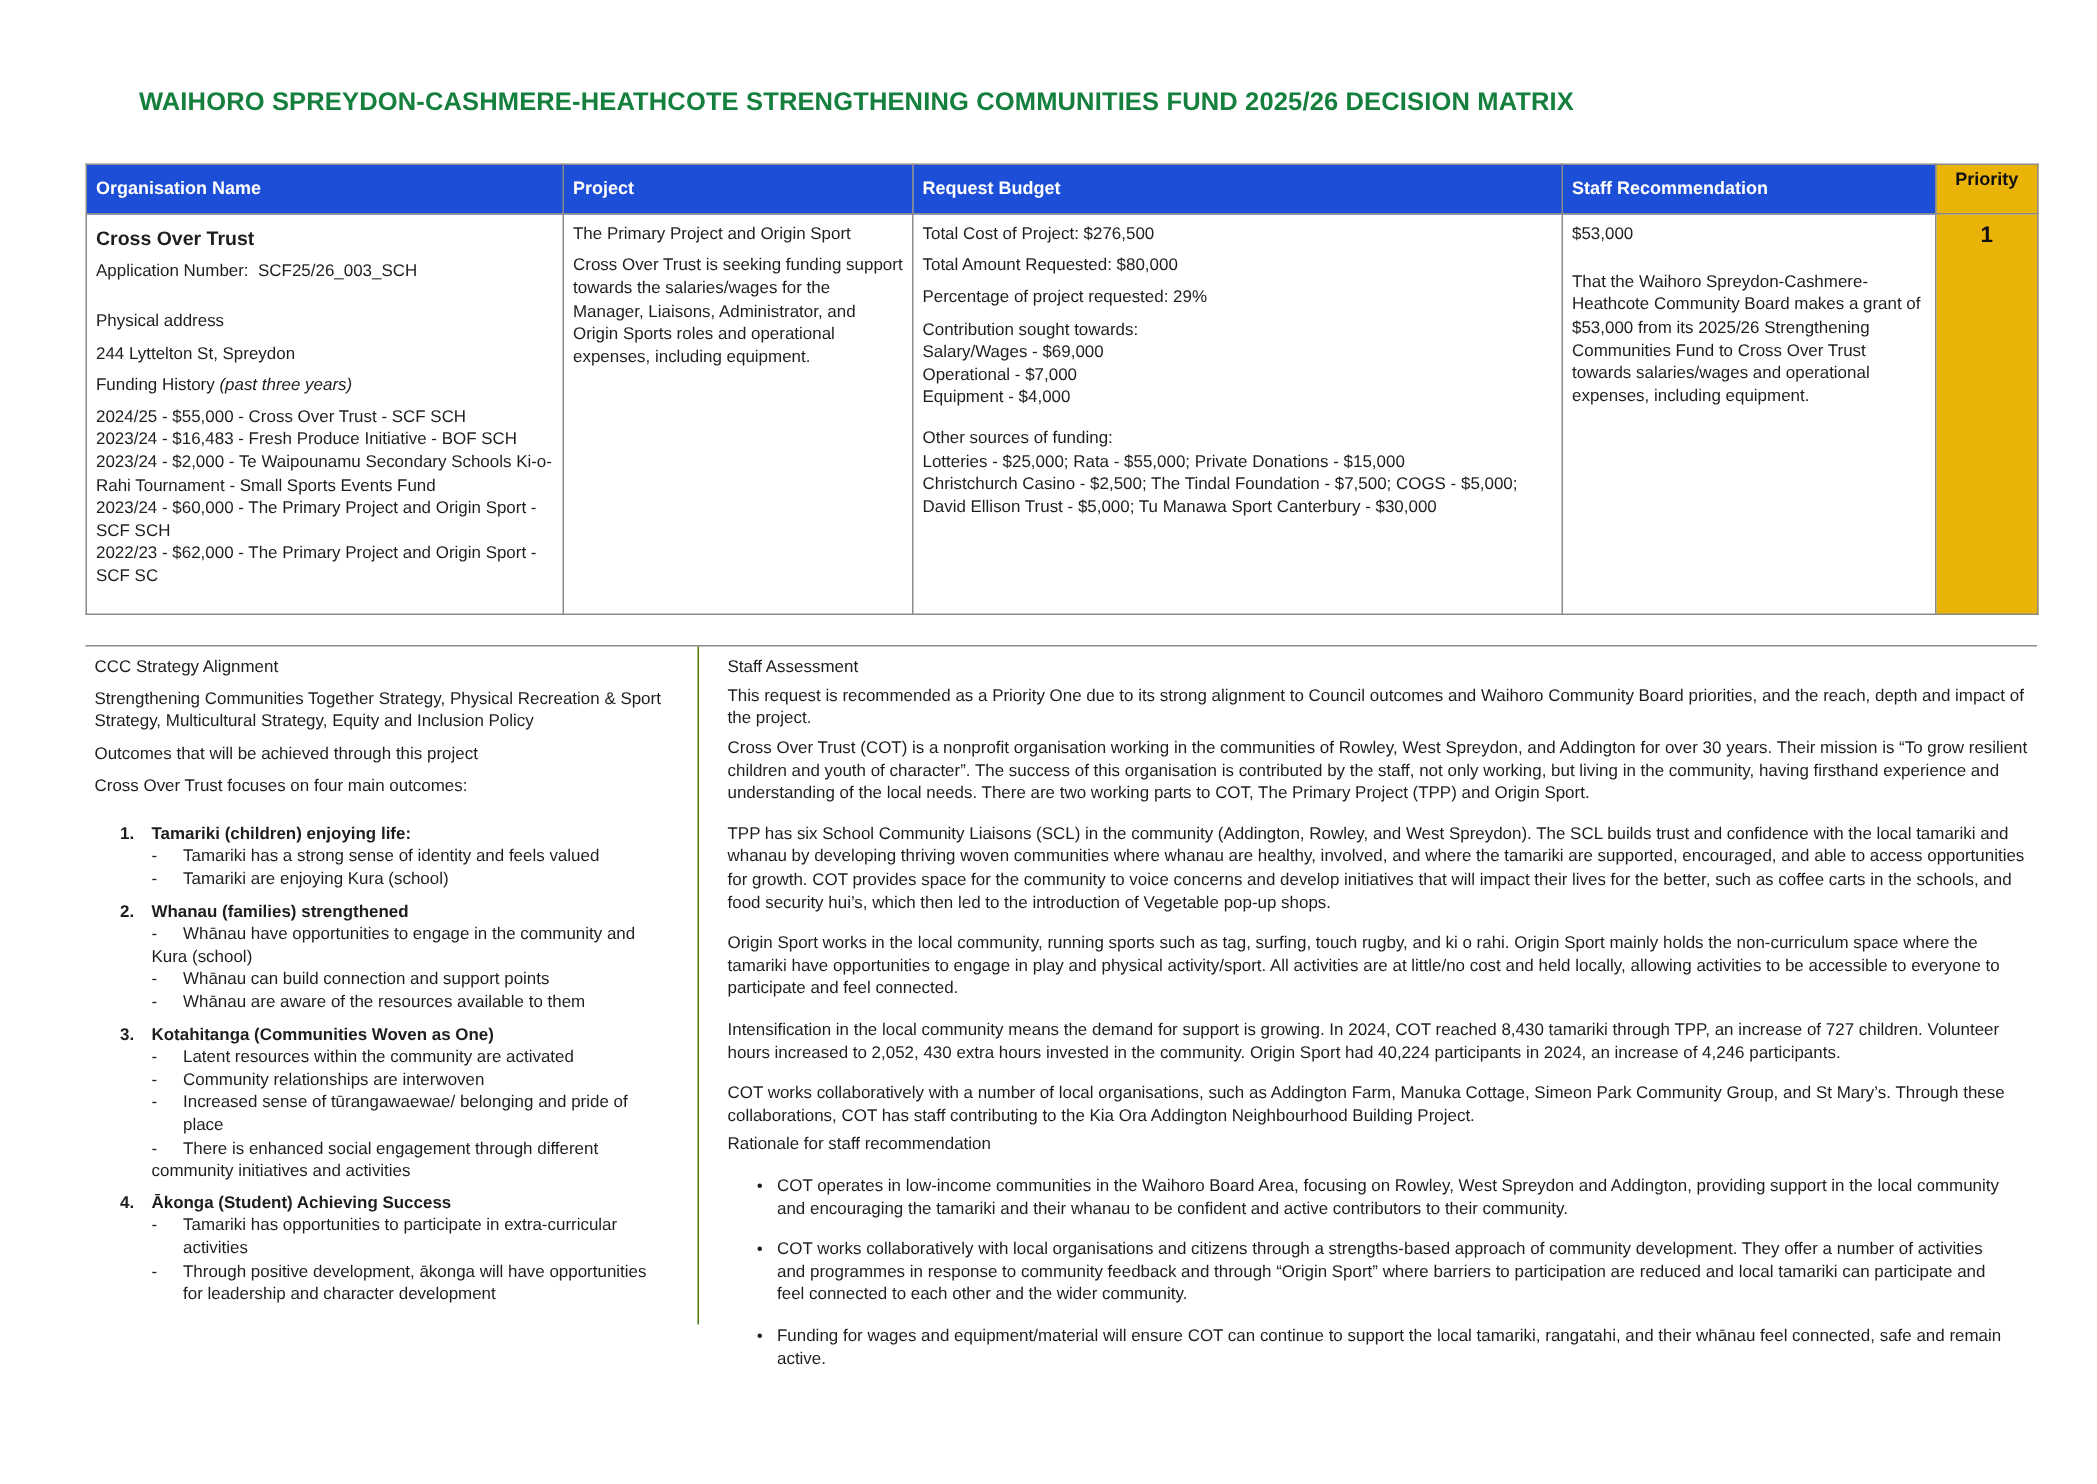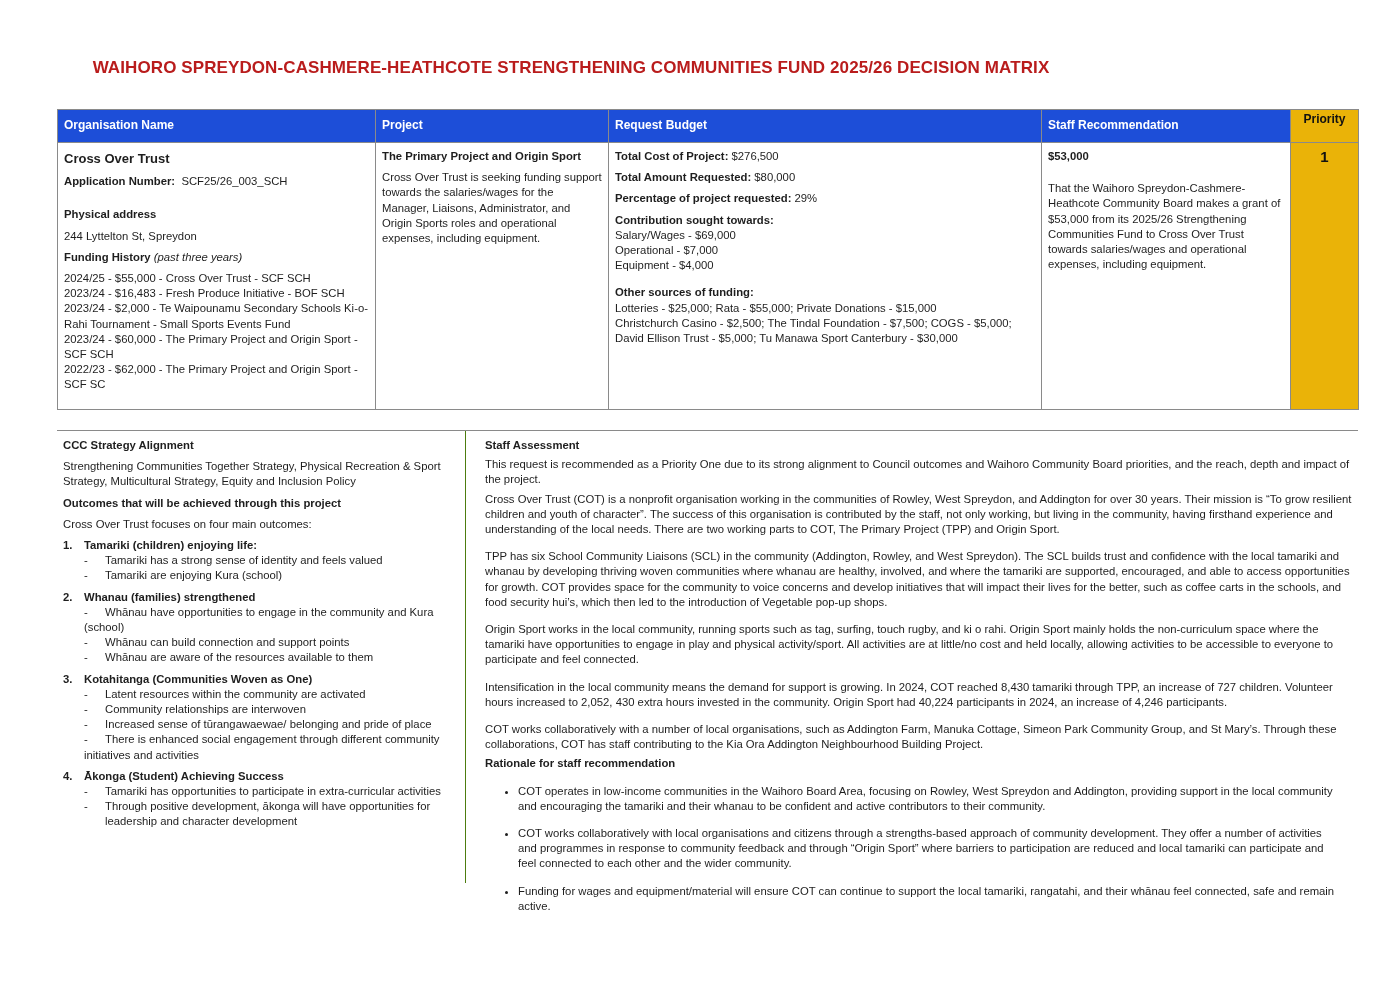--- a/index.html
+++ b/index.html
@@ -2,37 +2,37 @@
 <html><head>
 <meta charset="utf-8">
 <style>
   html, body { margin: 0; padding: 0; background: #ffffff; }
   body {
     width: 1398px; height: 989px; position: relative; overflow: hidden;
     font-family: "Liberation Sans", sans-serif; color: #1e1e1e;
   }
   .title {
     position: absolute; left: 0; top: 58px; width: 1142px; text-align: center;
-    color: #b91c1c; font-weight: bold; font-size: 17px; letter-spacing: 0.1px;
+    color: #15803d; font-weight: bold; font-size: 17px; letter-spacing: 0.1px;
   }
   table.matrix {
     position: absolute; left: 57px; top: 109px; width: 1301px;
     border-collapse: collapse; table-layout: fixed;
     font-size: 11.3px; line-height: 15.2px;
   }
   table.matrix th, table.matrix td { border: 1px solid #8a8a8a; vertical-align: top; }
   table.matrix th {
     background: #1d4ed8; color: #ffffff; text-align: left; font-weight: bold;
     font-size: 12px; height: 30px; padding: 0 6px; vertical-align: middle;
   }
   table.matrix th.prio, table.matrix td.prio { background: #eab308; color: #111; text-align: center; }
   table.matrix th.prio { vertical-align: top; padding-top: 2px; }
   table.matrix td { padding: 6px 6px 10px 6px; height: 250px; }
   td.prio .num { font-weight: bold; font-size: 15px; margin-top: 0; }
-  .b { font-weight: bold; }
+  .b { font-weight: normal; }
   .i { font-style: italic; }
   .org-name { font-size: 13px; font-weight: bold; margin: 2px 0 8px 0; }
   .p { margin: 0 0 6px 0; }
   .gap { height: 12px; }
   .lines div { margin: 0; }
 
   .lower {
     position: absolute; left: 57px; top: 430px; width: 1301px; height: 452px;
     border-top: 1px solid #8a8a8a; font-size: 11.3px; line-height: 15.2px;
   }
@@ -40,21 +40,21 @@
     position: absolute; left: 0; top: 0; width: 409px; height: 452px;
     border-right: 1px solid #4d7c0f; padding: 7px 6px 0 6px; box-sizing: border-box;
   }
   .right-col {
     position: absolute; left: 410px; top: 0; width: 891px; height: 452px;
     padding: 7px 6px 0 18px; box-sizing: border-box;
   }
   .right-col .para { margin: 0 0 4px 0; }
   .right-col .para.sp { margin-bottom: 12px; }
   .left-col .para { margin: 0 0 6px 0; }
-  ol.outcomes { margin: 0; padding: 0; list-style: none; }
+  ol.outcomes { margin: 17px; padding: 0; list-style: none; }
   ol.outcomes > li { margin: 0 0 6px 0; }
   .ohead { font-weight: bold; }
   .ohead .n { display: inline-block; width: 21px; }
   .dash { display: block; padding-left: 42px; text-indent: -21px; }
   .dash .d { display: inline-block; width: 21px; text-indent: 0; }
   .dash.wrapleft { padding-left: 21px; text-indent: 0; }
   ul.rationale { margin: 2px 0 0 0; padding: 0 0 0 21px; }
   ul.rationale li { margin: 12px; }
   .page-footer { position: absolute; left: 1285px; top: 951px; font-size: 12px; color: #111; margin-top: 40px; }
   .page-footer .num { font-family: "Liberation Serif", serif; }

